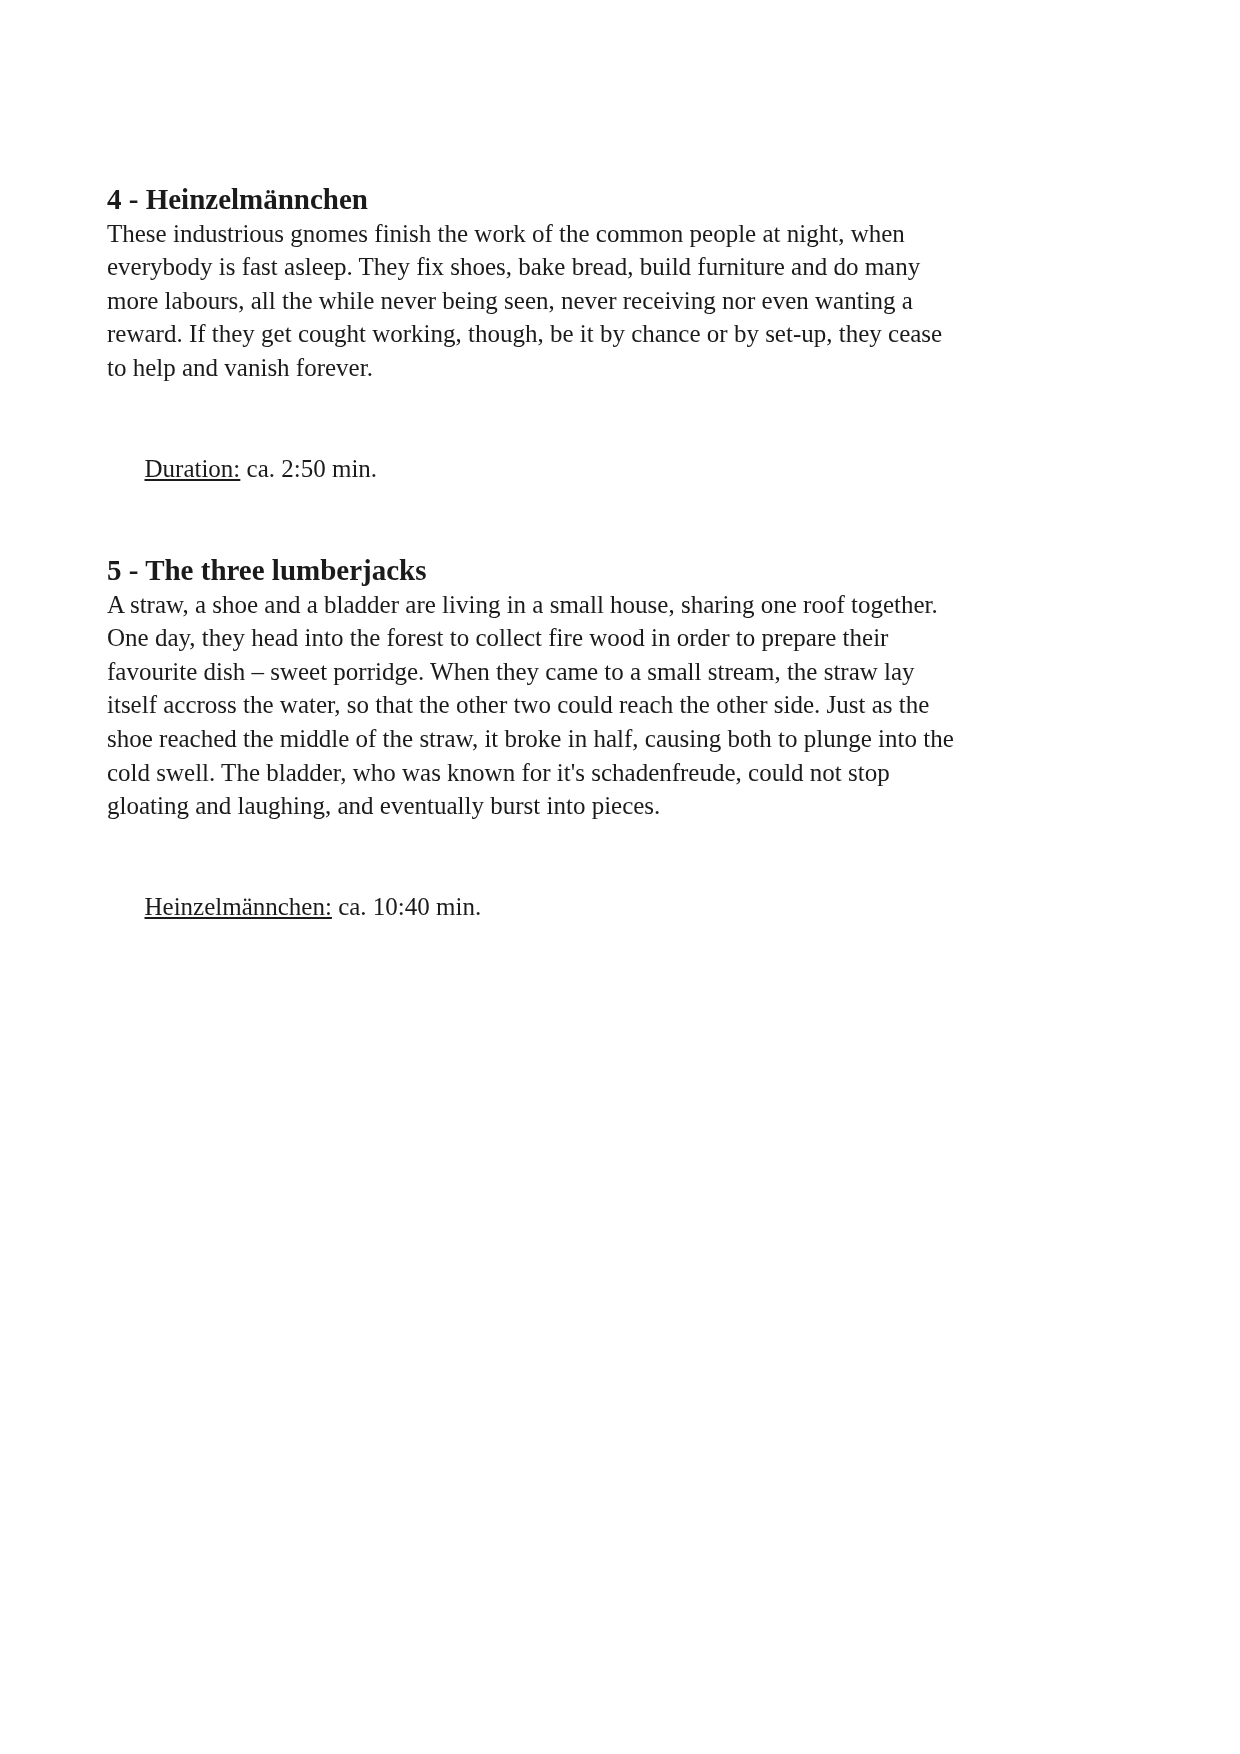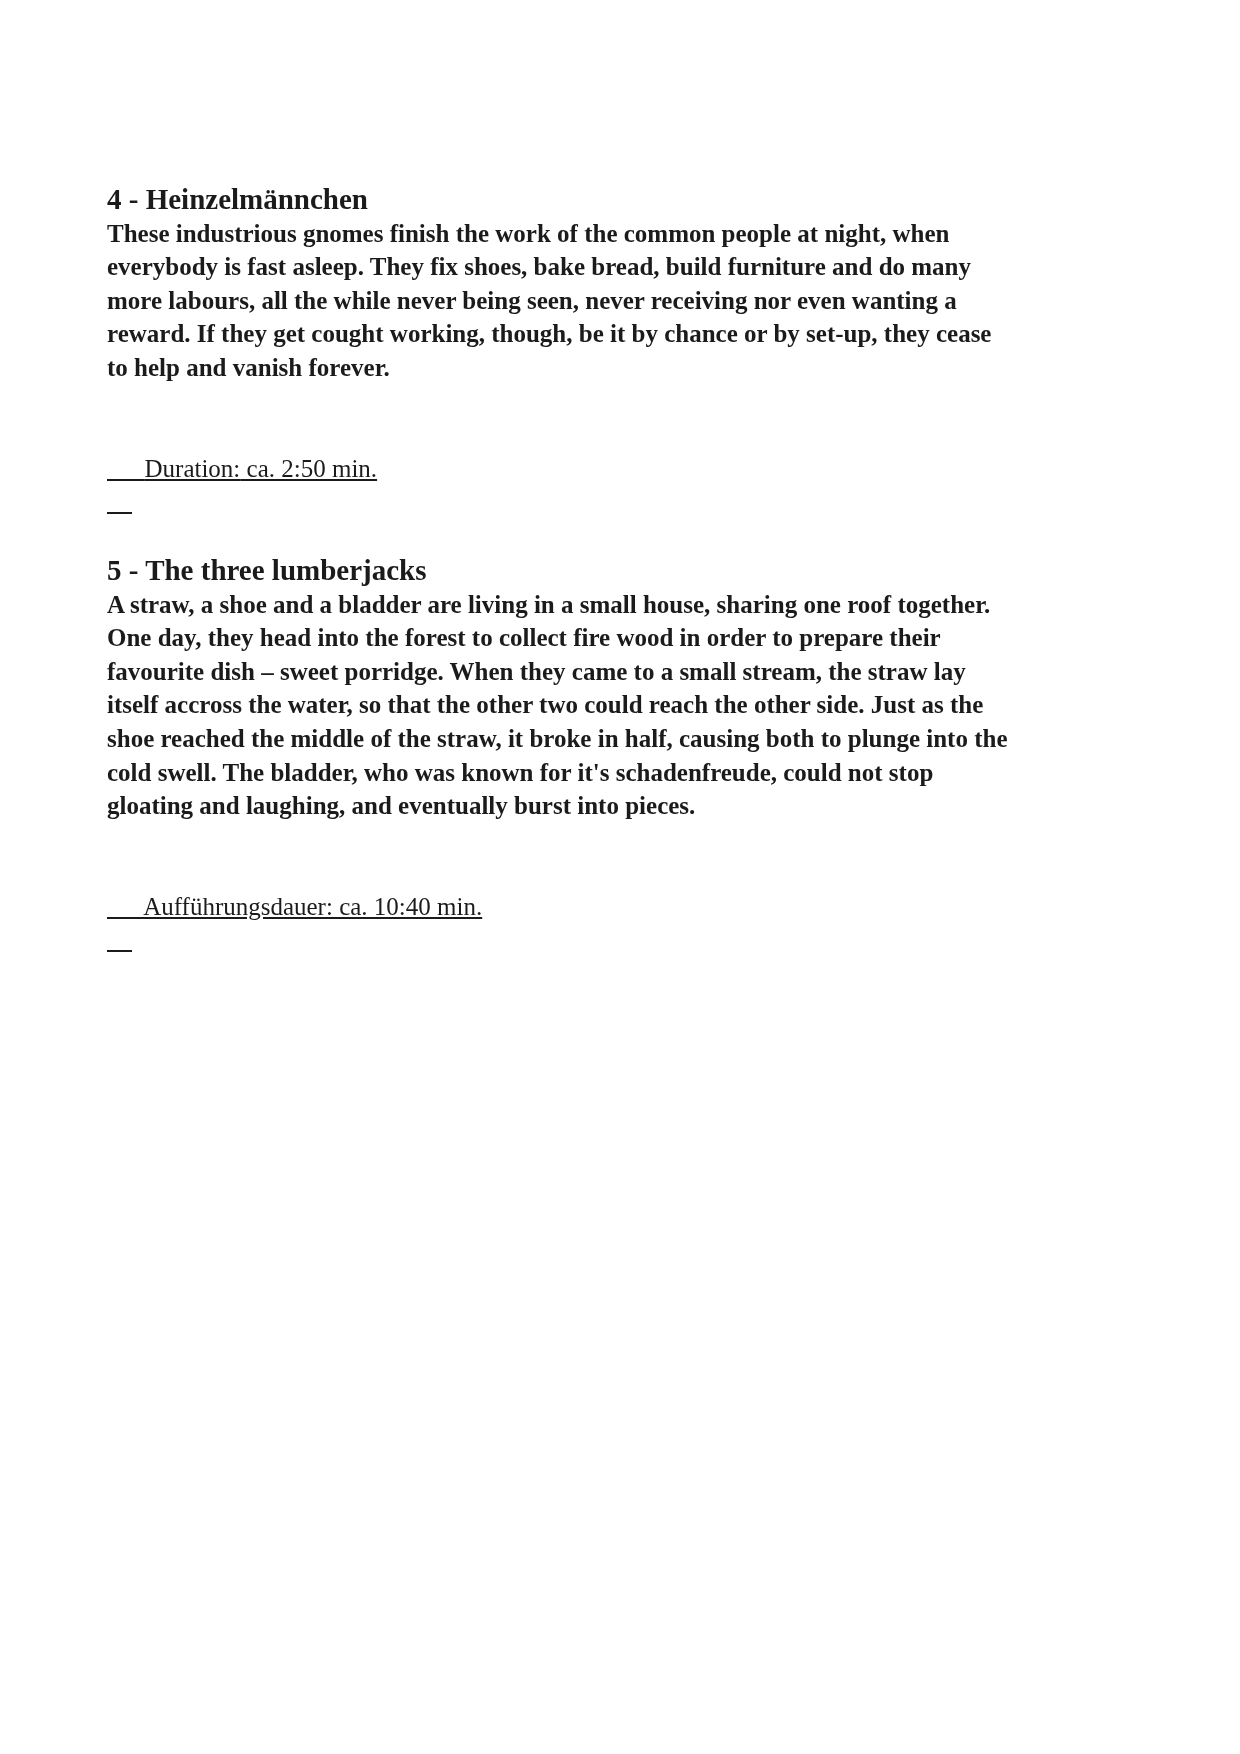--- a/index.html
+++ b/index.html
@@ -22,26 +22,24 @@
     line-height: 33.6px;
     color: #1b1b1b;
   }
   .section-heading {
     font-size: 29px;
     font-weight: bold;
     white-space: pre;
   }
   .section-body {
     white-space: pre;
-    font-weight: bold;
   }
   .duration-line {
     margin-top: 33.6px;
     white-space: pre;
-    text-decoration: underline;
   }
   .duration-label {
     text-decoration: underline;
   }
   .section + .section {
     margin-top: 35px;
   }
 </style>
 </head>
 <body>
@@ -63,17 +61,17 @@
   <div class="section">
     <div class="section-heading">5 - The three lumberjacks</div>
     <div class="section-body">A straw, a shoe and a bladder are living in a small house, sharing one roof together.
 One day, they head into the forest to collect fire wood in order to prepare their
 favourite dish – sweet porridge. When they came to a small stream, the straw lay
 itself accross the water, so that the other two could reach the other side. Just as the
 shoe reached the middle of the straw, it broke in half, causing both to plunge into the
 cold swell. The bladder, who was known for it's schadenfreude, could not stop
 gloating and laughing, and eventually burst into pieces.</div>
     <div class="duration-line">
-      <span class="duration-label">Aufführungsdauer:</span><span> ca. 10:40 min.</span>
+      <span class="duration-label">Heinzelmännchen:</span><span> ca. 10:40 min.</span>
     </div>
   </div>
 
 </div>
 
 </body></html>

